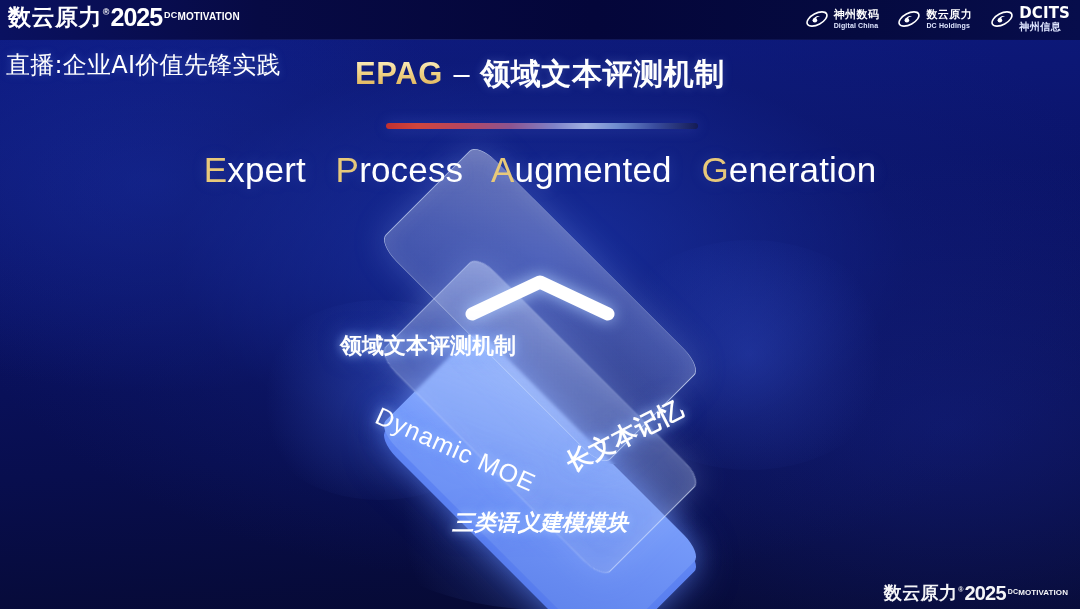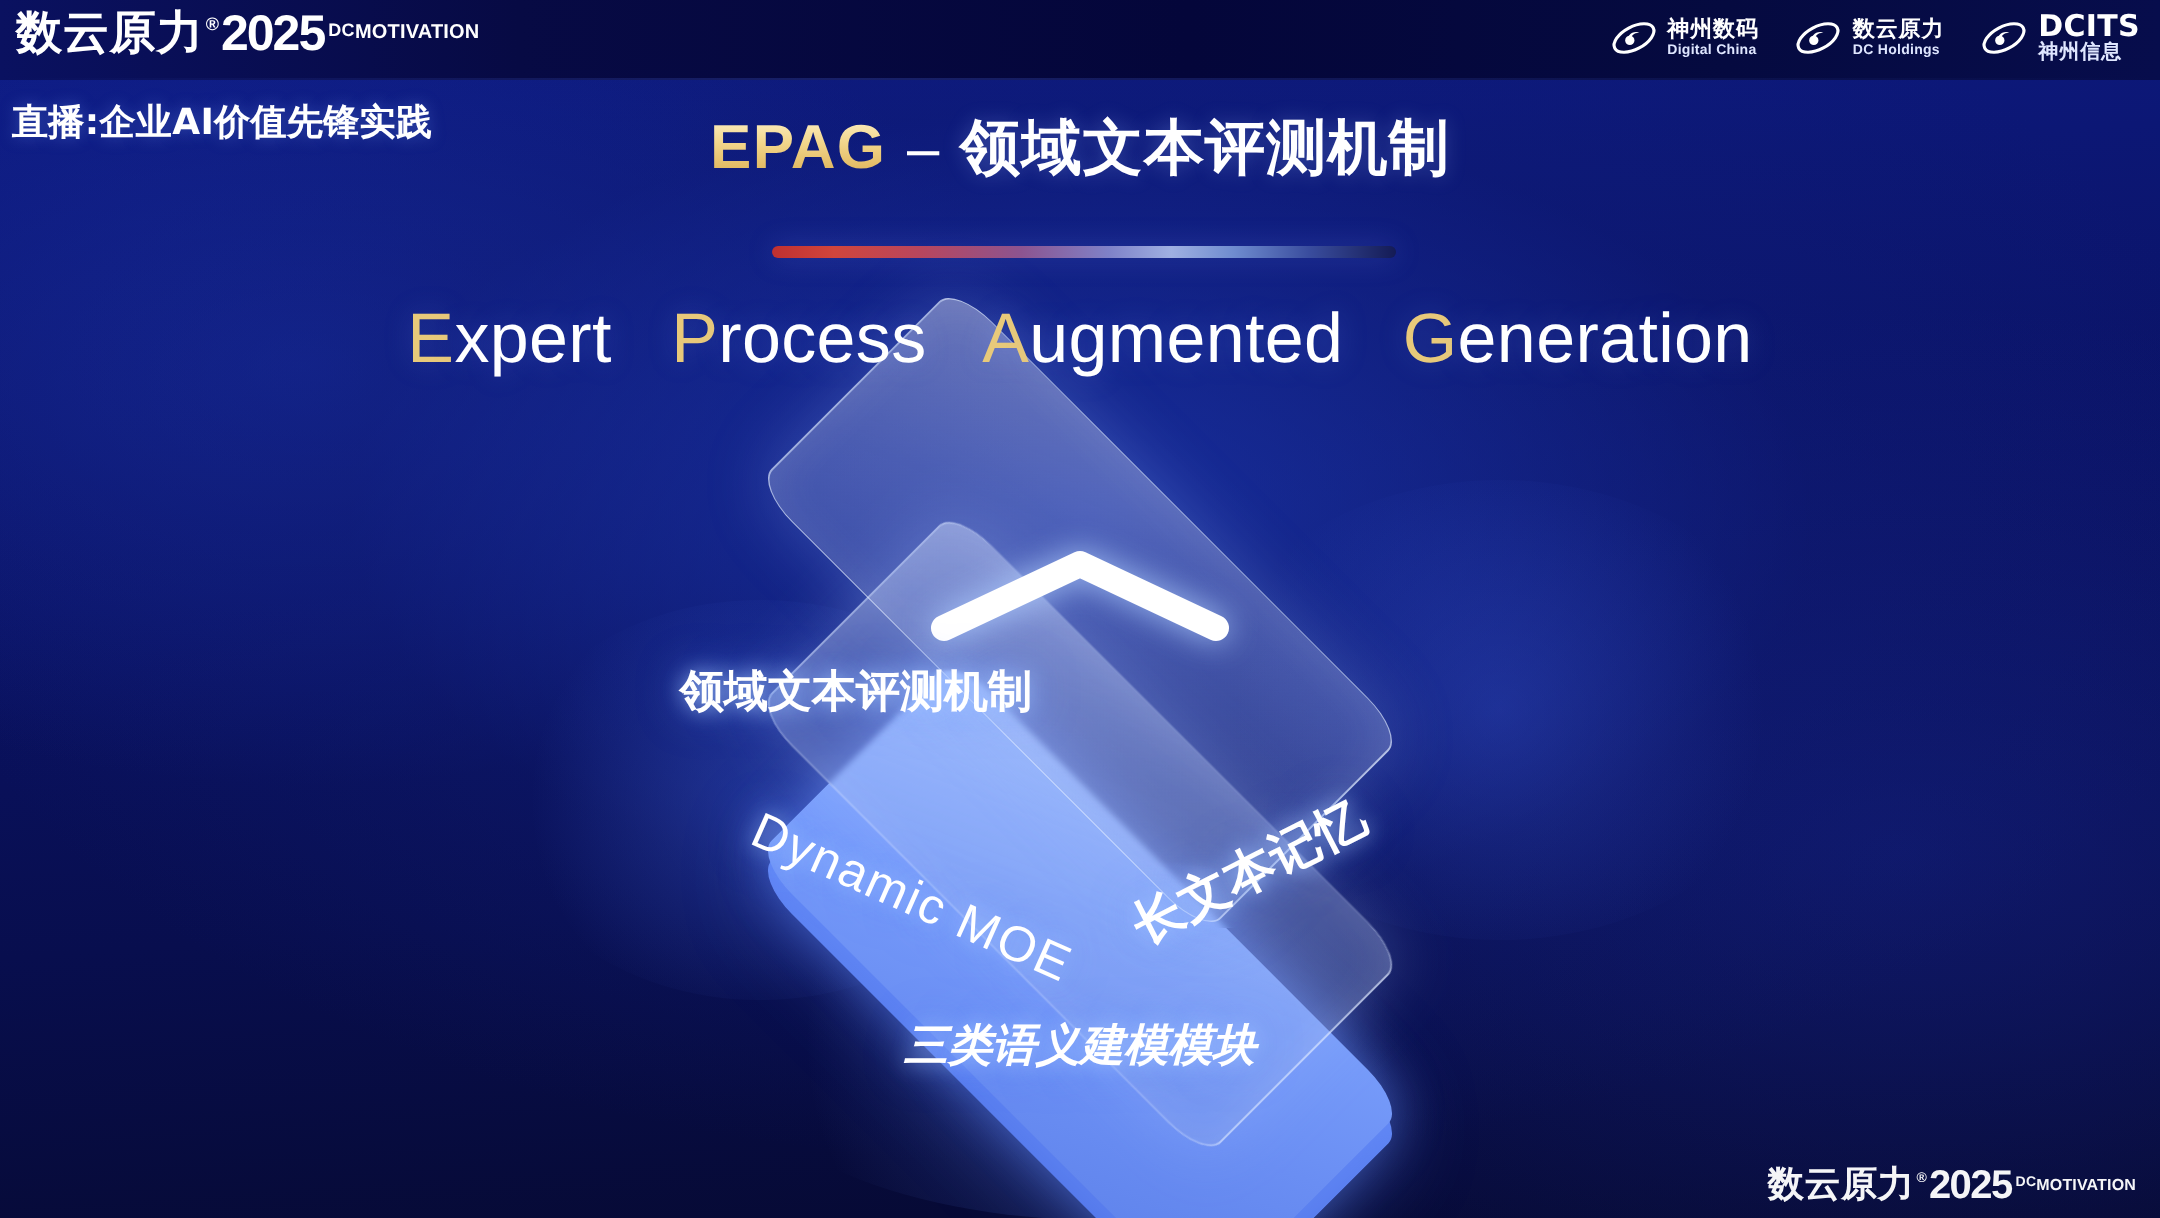--- a/index.html
+++ b/index.html
@@ -68,21 +68,21 @@
   #brand-bottom .cn  { font-size:18px; }
   #brand-bottom .reg { font-size:7px; margin:0 1px 8px 1px; }
   #brand-bottom .yr  { font-size:20px; }
   #brand-bottom .dcm { margin-left:2px; margin-bottom:1px; }
   #brand-bottom .dc  { font-size:7px; line-height:7px; }
   #brand-bottom .mot { font-size:8px; line-height:9px; }
 
   
   #live-line {
     position:absolute; left:6px; top:49px; z-index:8;
-    font-size:18px; font-weight:bold; color:#ffffff;
+    font-size:24px; font-weight:normal; color:#ffffff;
     letter-spacing:0.01em; white-space:nowrap;
     font-family:"DejaVu Sans","Liberation Sans",sans-serif;
     text-shadow:0 0 8px rgba(120,160,255,0.35);
   }
 
   
   #partner-logos {
     position:absolute; right:10px; top:4px; height:30px;
     display:flex; align-items:center; gap:18px; z-index:8;justify-content:space-between;
   }

